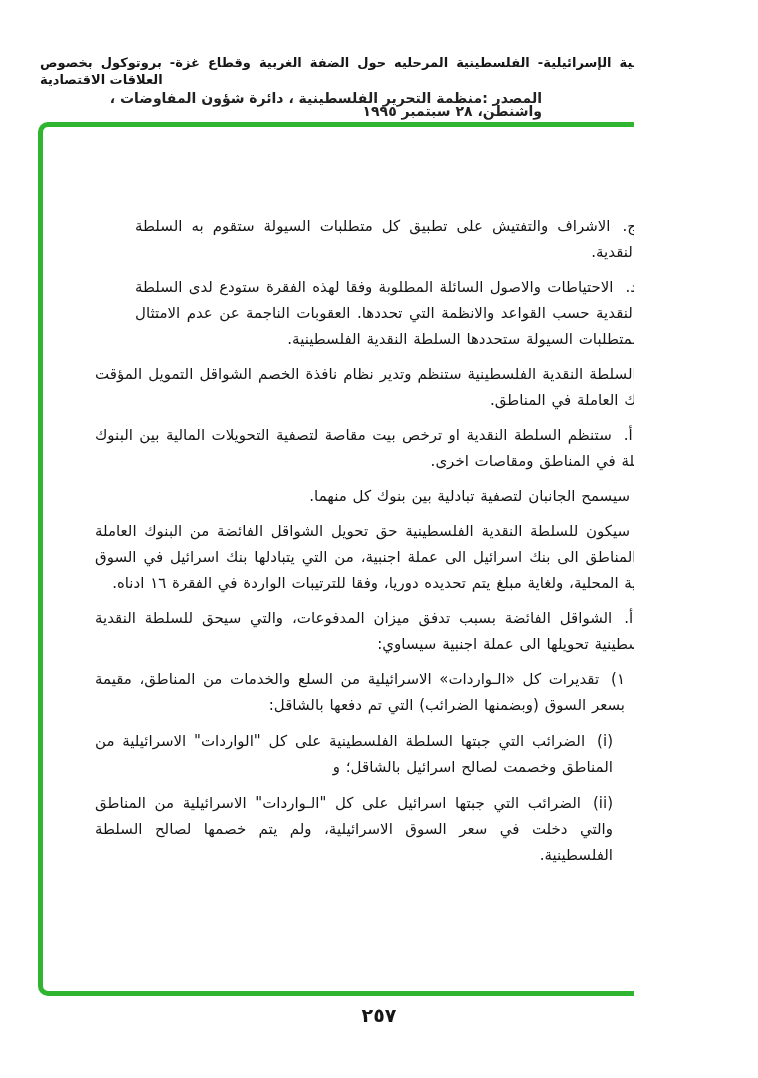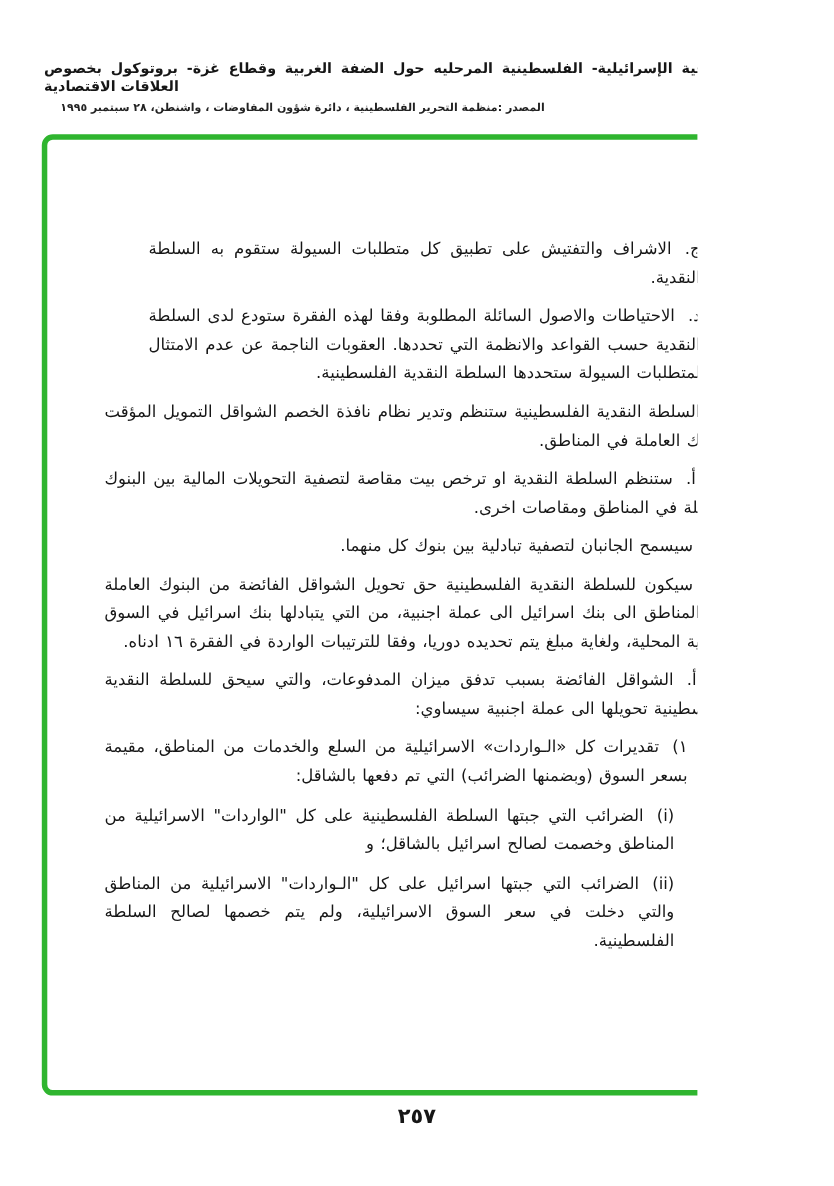--- a/index.html
+++ b/index.html
@@ -28,26 +28,26 @@
     text-align: justify;
     text-align-last: left;
     font-weight: bold;
     font-size: 13px;
     line-height: 17px;
     letter-spacing: 0.2px;
   }
   .header-source {
     position: absolute;
     top: 92px;
-    left: 25px;
+    left: 42px;
     width: 500px;
     direction: rtl;
-    text-align: center;
+    text-align: right;
     font-weight: bold;
-    font-size: 10px;
+    font-size: 14px;
     line-height: 13px;
     color: #222;
   }
 
   
   .content-frame {
     position: absolute;
     top: 122px;
     left: 38px;
     width: 662px;

